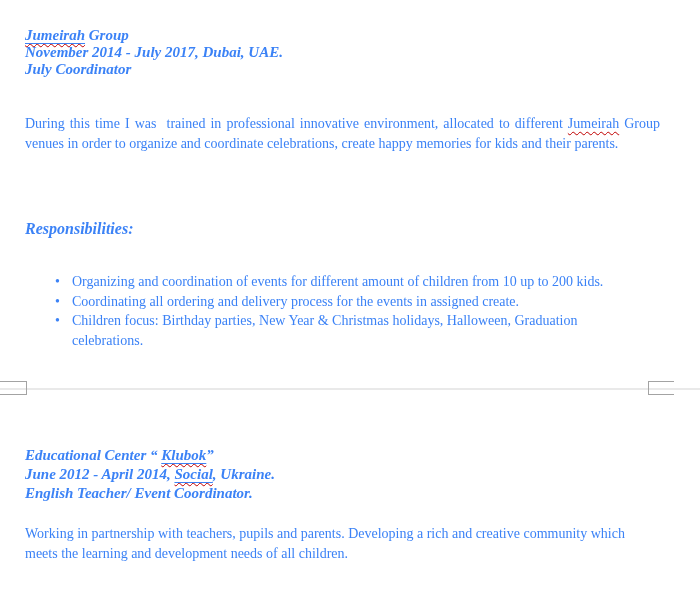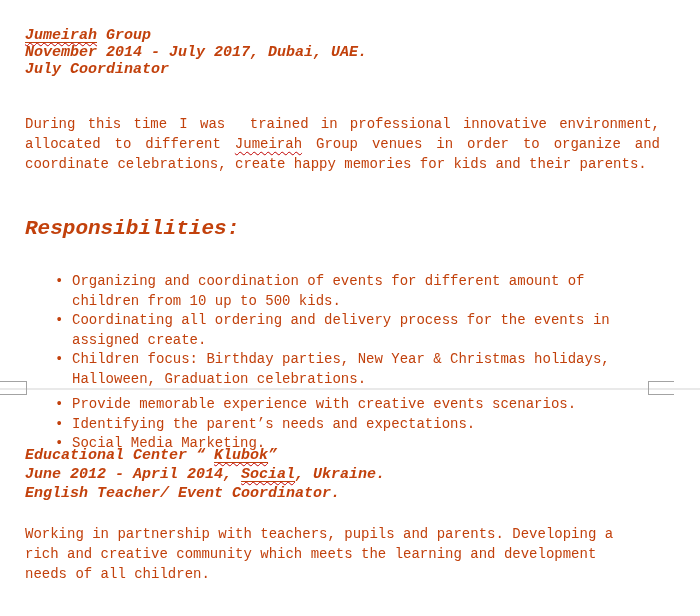--- a/index.html
+++ b/index.html
@@ -1,26 +1,26 @@
 <!DOCTYPE html>
 <html><head>
 <meta charset="utf-8">
 <style>
   html,body{margin:0;padding:0;}
   body{width:700px;height:616px;background:#ffffff;overflow:hidden;}
   .page{position:relative;width:603px;height:616px;background:#ffffff;
-        font-family:Liberation Mono, monospace;color:#c2410c;font-size:14px;line-height:20px;}
+        font-family:Liberation Serif, serif;color:#3b82f6;font-size:14px;line-height:20px;}
   .abs{position:absolute;}
   .hblock{font-weight:bold;font-style:italic;font-size:15px;white-space:nowrap;}
   .h1block{left:25px;top:27px;line-height:17px;}
   .h2block{left:25px;top:446px;line-height:19px;}
   .para{left:25px;}
   .p1{top:114px;width:635px;text-align:justify;white-space:pre-wrap;}
   .p2{top:524px;width:620px;text-align:left;}
-  .resp{left:25px;top:219px;font-weight:bold;font-style:italic;font-size:21px;}
+  .resp{left:25px;top:219px;font-weight:bold;font-style:italic;font-size:16px;}
   ul.blist{list-style:none;margin:0;padding:0;left:25px;width:590px;}
   .ul1{top:272px;}
   .ul2{top:395px;}
   ul.blist li{position:relative;padding-left:47px;line-height:19.5px;}
   ul.blist li::before{content:"\2022";position:absolute;left:30px;top:0;}
   .squiggle{text-decoration:underline;text-decoration-style:wavy;
             text-decoration-color:#c00000;text-decoration-thickness:1px;
             text-underline-offset:3px;}
   .solid-ul{text-decoration:underline;text-decoration-thickness:1px;}
   .boundary-line{left:0;top:388px;width:700px;height:2px;background:#e9e9e9;}
@@ -39,34 +39,29 @@
     <div><span class="squiggle"><span class="solid-ul">Jumeirah</span></span><span> Group</span></div>
     <div>November 2014 - July 2017, Dubai, UAE.</div>
     <div>July Coordinator</div>
   </div>
 
   <div class="abs para p1"><span>During this time I was  trained in professional innovative environment, allocated to different </span><span class="squiggle"><span>Jumeirah</span></span><span> Group venues in order to organize and coordinate celebrations, create happy memories for kids and their parents.</span></div>
 
   <div class="abs resp">Responsibilities:</div>
 
   <ul class="abs blist ul1">
-    <li>Organizing and coordination of events for different amount of children from 10 up to 500 kids.</li>
+    <li>Organizing and coordination of events for different amount of children from 10 up to 200 kids.</li>
     <li>Coordinating all ordering and delivery process for the events in assigned create.</li>
     <li>Children focus: Birthday parties, New Year &amp; Christmas holidays, Halloween, Graduation celebrations.</li>
   </ul>
 
   <div class="abs boundary-line"></div>
   <div class="abs bracket bracket-left"></div>
   <div class="abs bracket bracket-right"></div>
 
-  <ul class="abs blist ul2">
-    <li>Provide memorable experience with creative events scenarios.</li>
-    <li>Identifying the parent’s needs and expectations.</li>
-    <li>Social Media Marketing.</li>
-  </ul>
 
   <div class="abs hblock h2block">
     <div><span>Educational Center “ </span><span class="squiggle"><span class="solid-ul">Klubok</span></span><span>”</span></div>
     <div><span>June 2012 - April 2014, </span><span class="squiggle"><span class="solid-ul">Social</span></span><span>, Ukraine.</span></div>
     <div>English Teacher/ Event Coordinator.</div>
   </div>
 
   <div class="abs para p2">Working in partnership with teachers, pupils and parents. Developing a rich and creative community which meets the learning and development needs of all children.</div>
 
 </div>

